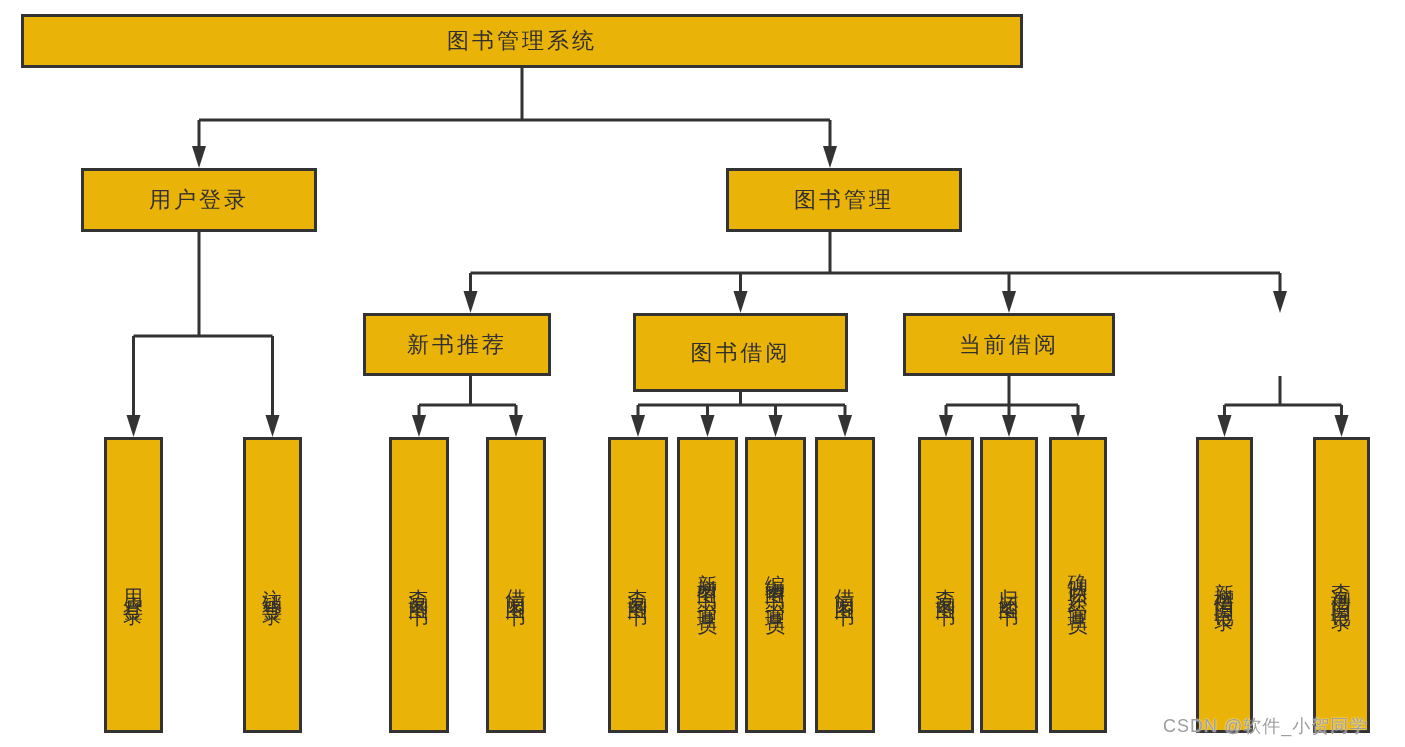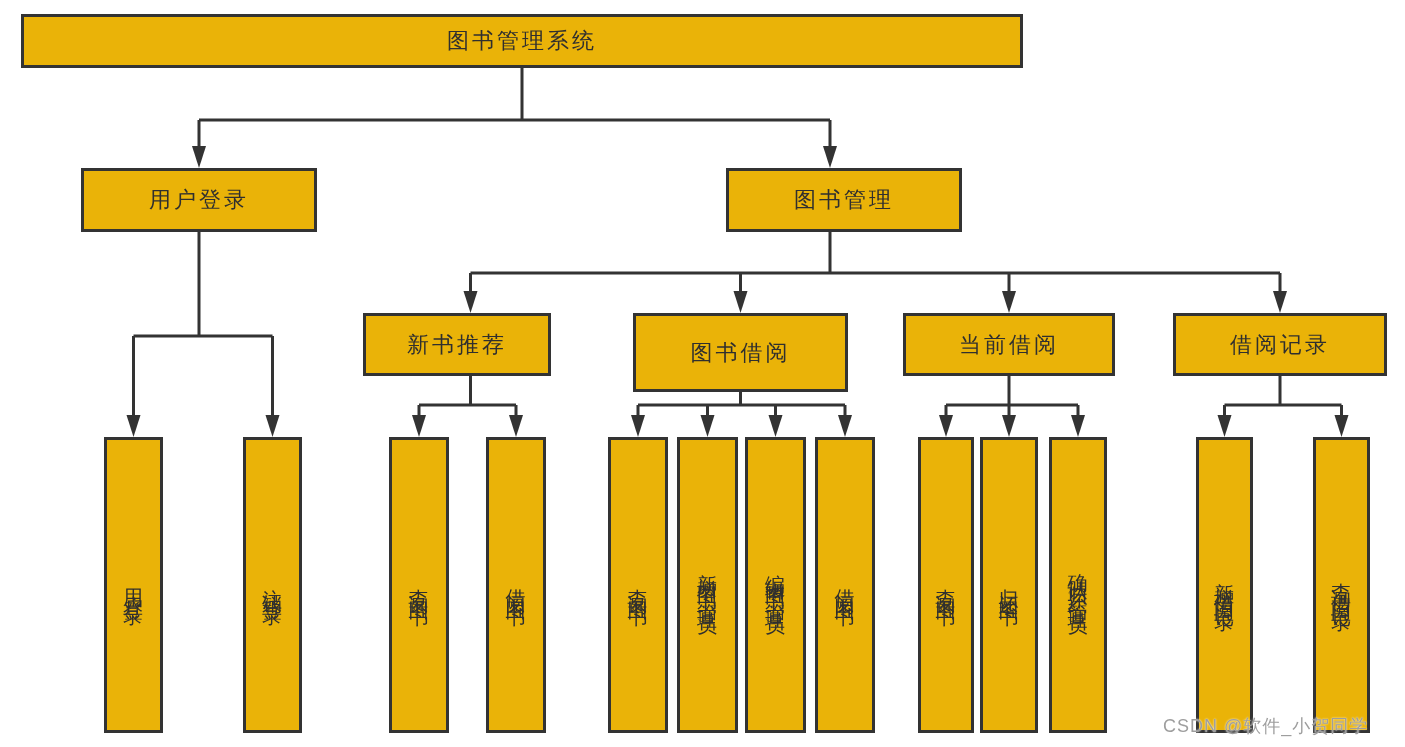--- a/index.html
+++ b/index.html
@@ -113,23 +113,20 @@
 
   <div class="node h-node" style="left:363px; top:313px; width:188px; height:63px;">
     <span>新书推荐</span>
   </div>
   <div class="node h-node" style="left:633px; top:313px; width:215px; height:79px;">
     <span>图书借阅</span>
   </div>
   <div class="node h-node" style="left:903px; top:313px; width:212px; height:63px;">
     <span>当前借阅</span>
   </div>
-  <div class="node h-node" style="left:1173px; top:313px; width:214px; height:63px;">
-    <span>借阅记录</span>
-  </div>
 
   <div class="node leaf" style="left:104px; top:437px; width:59px; height:296px;">
     <span class="v-label">用户登录</span>
   </div>
   <div class="node leaf" style="left:243px; top:437px; width:59px; height:296px;">
     <span class="v-label">注销登录</span>
   </div>
 
   <div class="node leaf" style="left:389px; top:437px; width:60px; height:296px;">
     <span class="v-label">查询图书</span>

